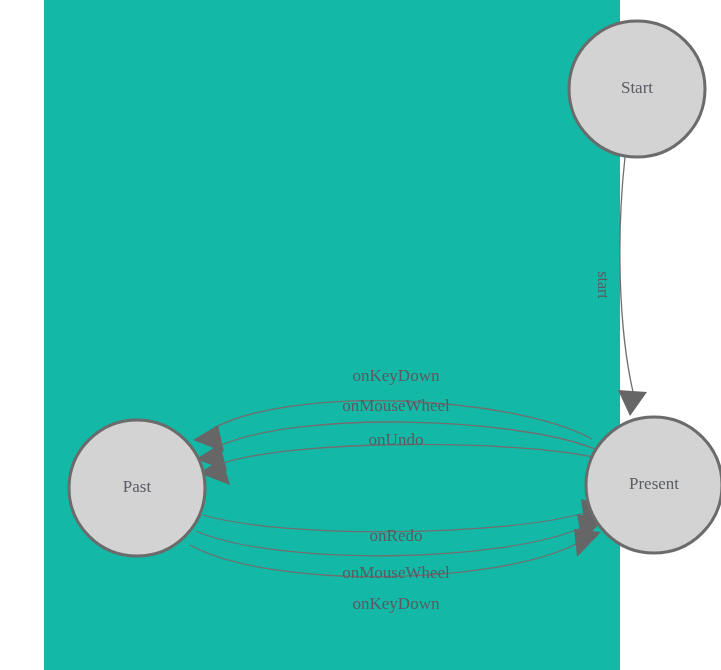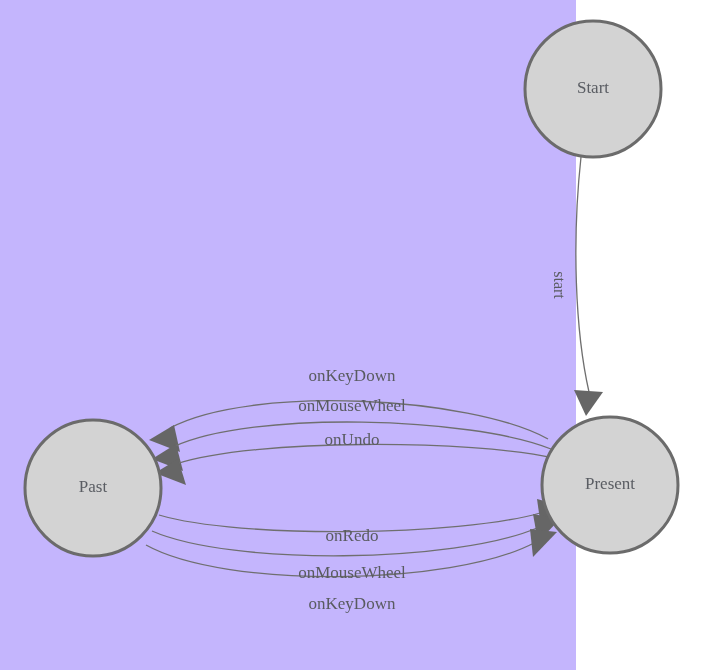--- a/index.html
+++ b/index.html
@@ -10,21 +10,22 @@
   body {
     width: 721px;
     height: 670px;
     overflow: hidden;
     font-family: "Liberation Serif", "DejaVu Serif", serif;
   }
   #diagram-root {
     position: relative;
     width: 576px;
     height: 670px;
-    background: #c4b5fd;
+    background: #14b8a6;
+    margin-left: 44px;
   }
   #diagram-svg {
     position: absolute;
     top: 0;
     left: 0;
     width: 721px;
     height: 670px;
     display: block;
   }
   .node-circle {

